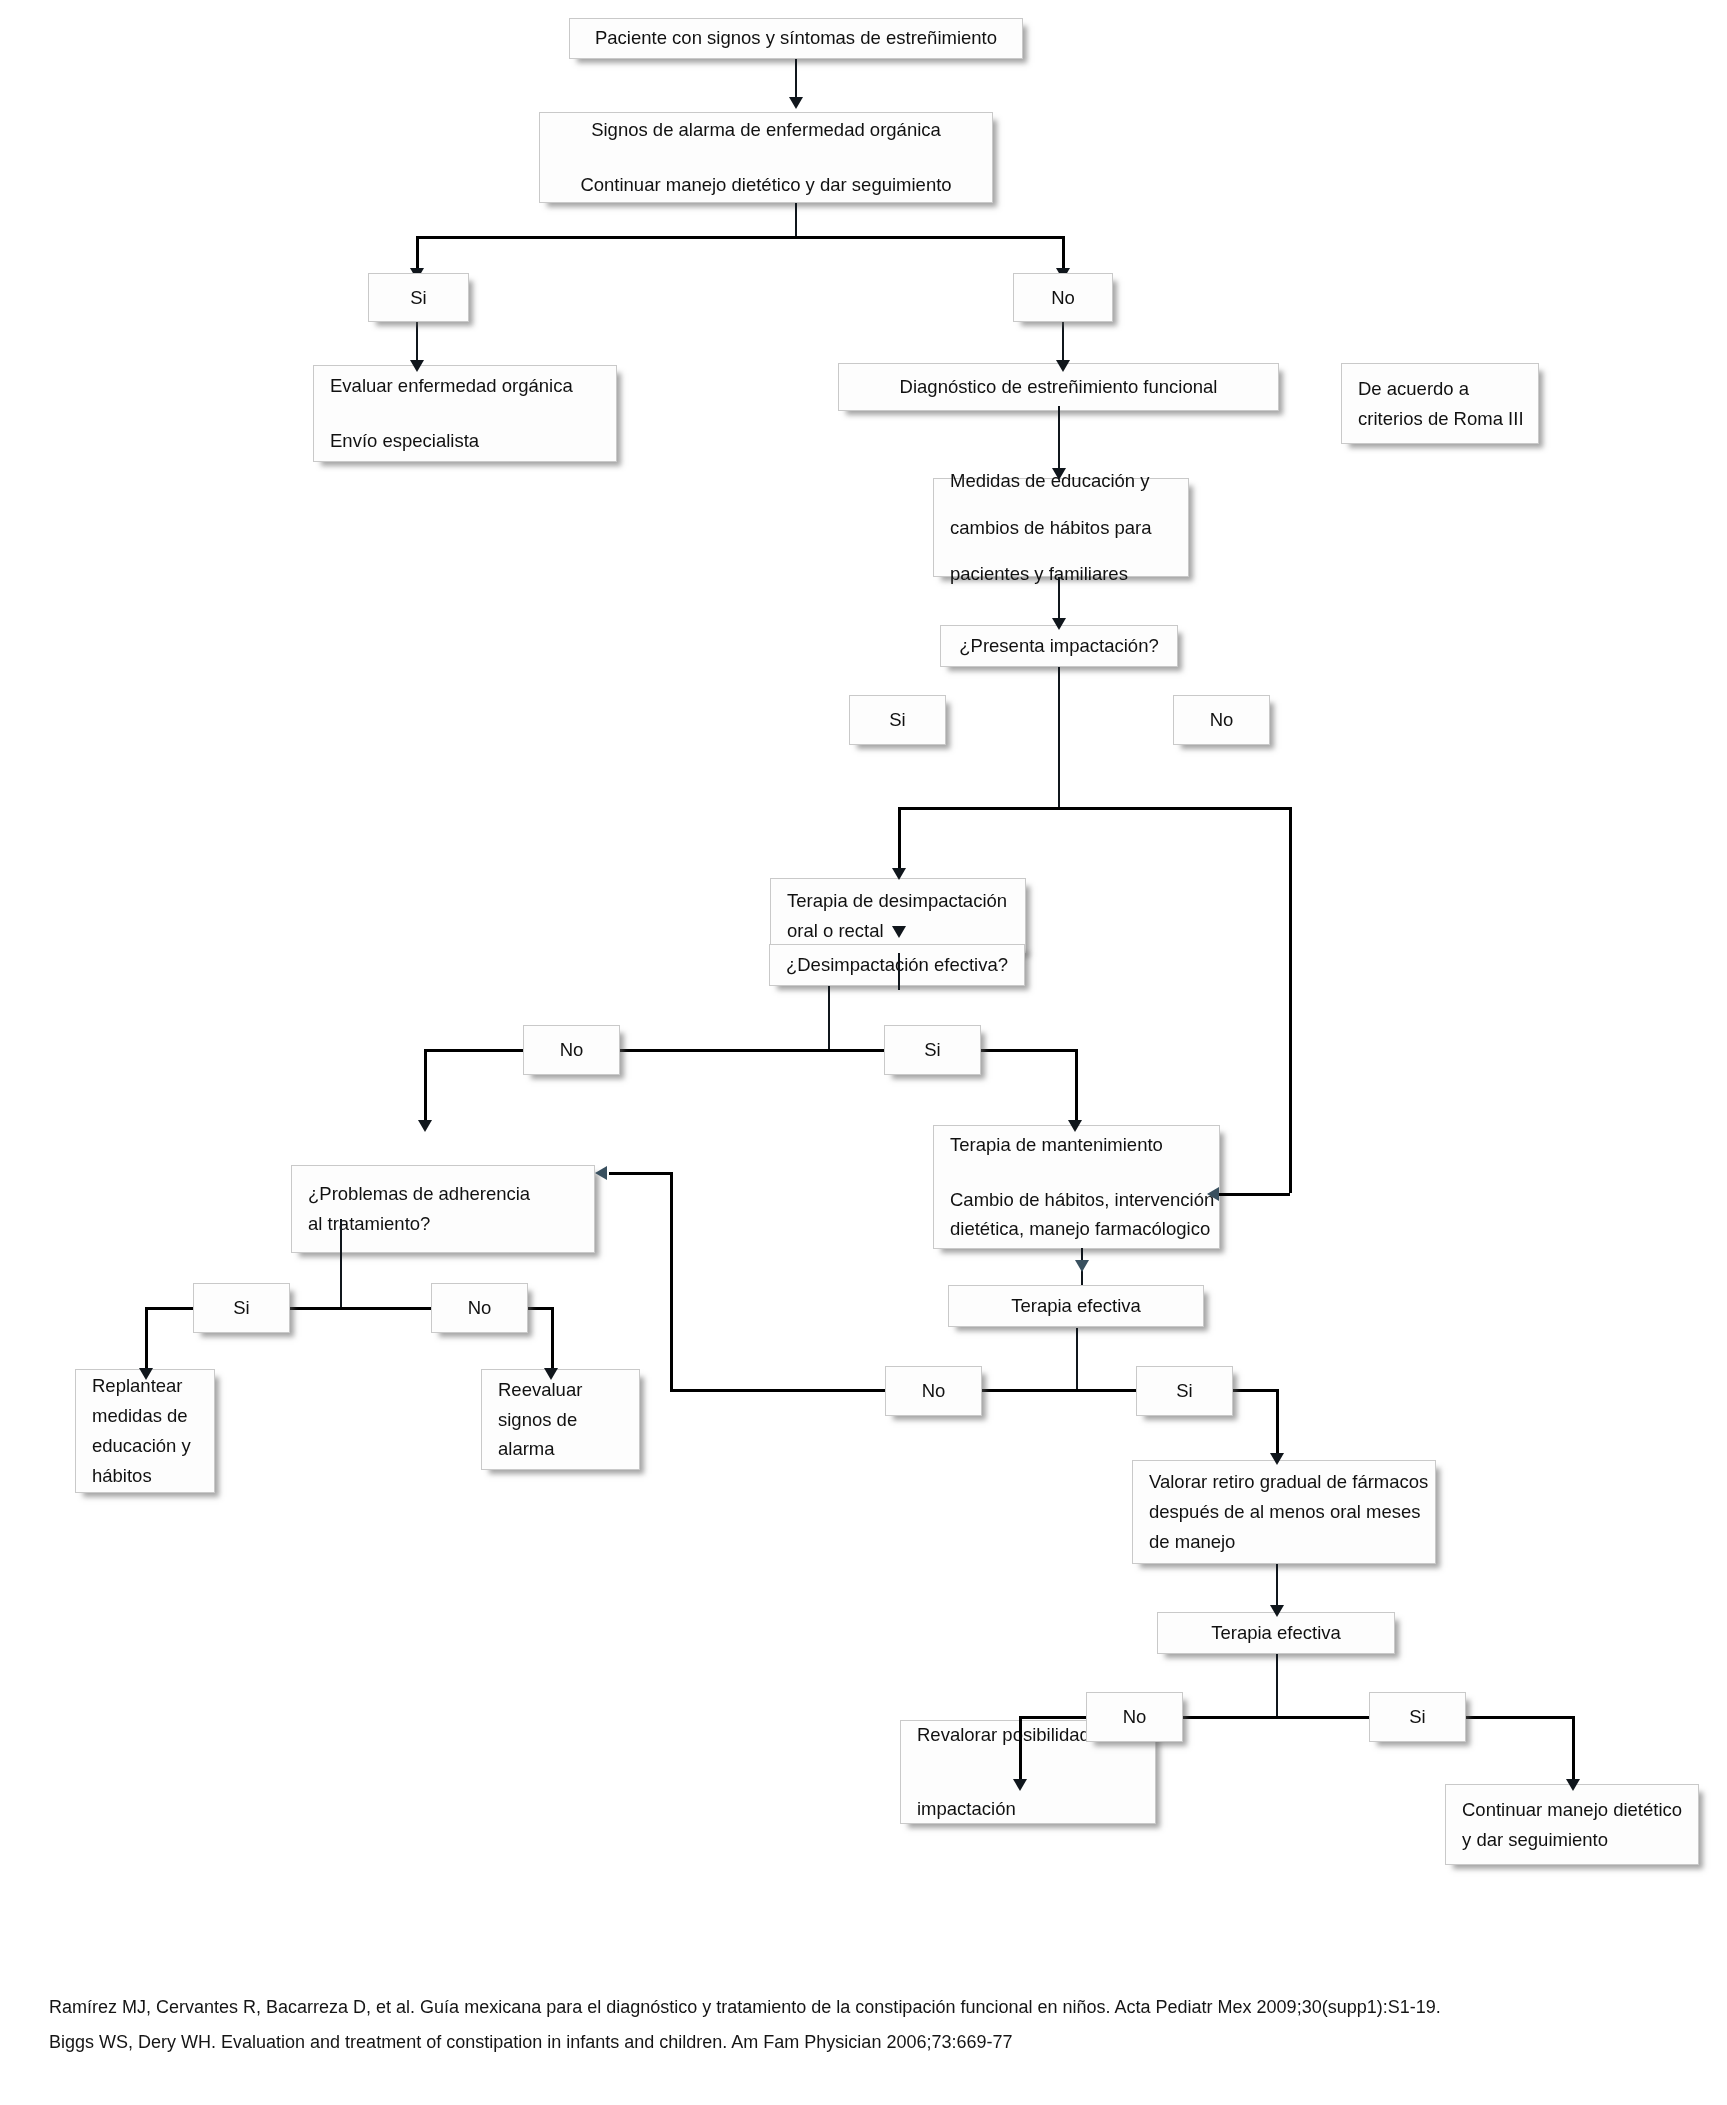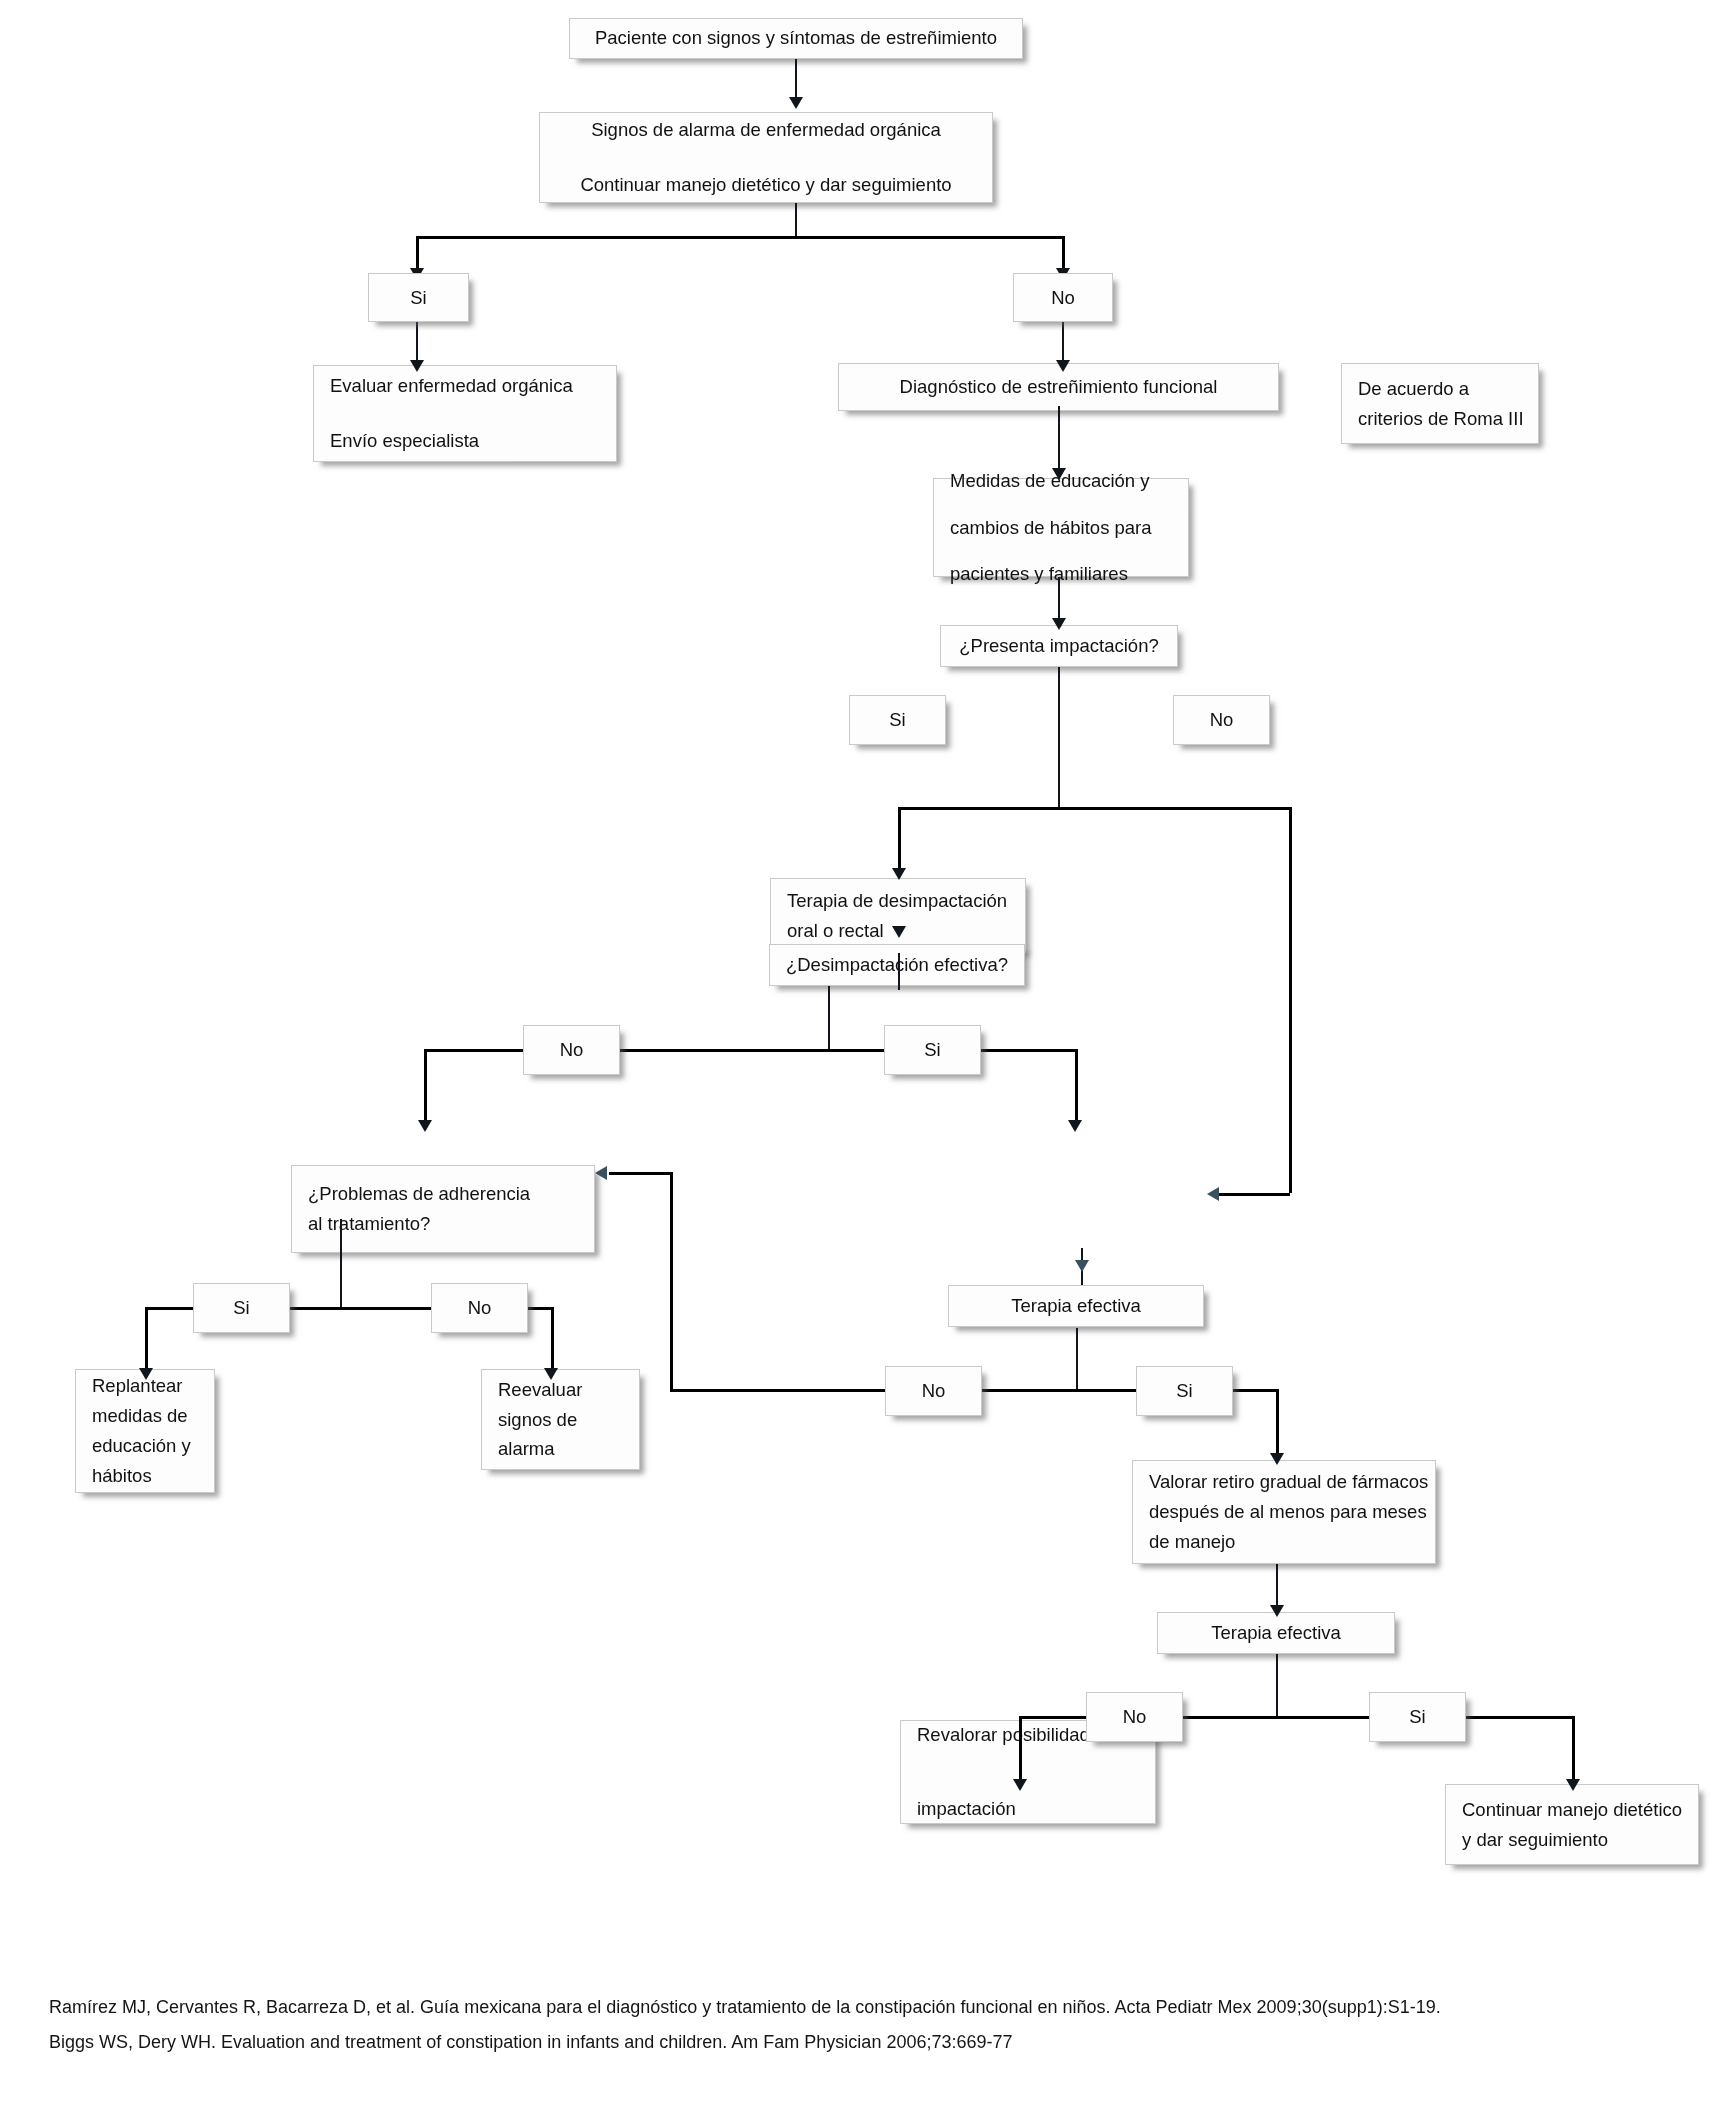--- a/index.html
+++ b/index.html
@@ -169,20 +169,26 @@
 
   <div class="hline thick" style="left:981px;top:1049px;width:95px;"></div>
   <div class="vline thick" style="left:1075px;top:1049px;height:76px;"></div>
   <div class="arrow" style="left:1068px;top:1120px;"></div>
 
   <div class="node" style="left:291px;top:1131px;width:304px;height:88px;margin-top:34px;">
     <span class="ln">¿Problemas de adherencia</span>
     <span class="ln">al tratamiento?</span>
   </div>
 
+  <div class="node" style="left:933px;top:1125px;width:287px;height:124px;">
+    <span class="ln">Terapia de mantenimiento</span>
+    <span class="gap"></span>
+    <span class="ln">Cambio de hábitos, intervención</span>
+    <span class="ln">dietética, manejo farmacólogico</span>
+  </div>
 
   <div class="vline" style="left:1081px;top:1248px;height:37px;"></div>
   <div class="arrow blue" style="left:1075px;top:1260px;"></div>
 
   <div class="node center" style="left:948px;top:1285px;width:256px;height:42px;">
     <span class="ln">Terapia efectiva</span>
   </div>
 
   <div class="vline" style="left:340px;top:1219px;height:89px;"></div>
   <div class="hline thick" style="left:242px;top:1307px;width:238px;"></div>
@@ -230,21 +236,21 @@
   <div class="vline thick" style="left:670px;top:1172px;height:220px;"></div>
   <div class="hline thick" style="left:609px;top:1172px;width:64px;"></div>
   <div class="arrow-left" style="left:595px;top:1166px;"></div>
 
   <div class="hline thick" style="left:1233px;top:1389px;width:44px;"></div>
   <div class="vline thick" style="left:1276px;top:1389px;height:68px;"></div>
   <div class="arrow" style="left:1270px;top:1453px;"></div>
 
   <div class="node" style="left:1132px;top:1460px;width:304px;height:104px;">
     <span class="ln">Valorar retiro gradual de fármacos</span>
-    <span class="ln">después de al menos para meses</span>
+    <span class="ln">después de al menos oral meses</span>
     <span class="ln">de manejo</span>
   </div>
 
   <div class="vline" style="left:1276px;top:1564px;height:46px;"></div>
   <div class="arrow" style="left:1270px;top:1605px;"></div>
 
   <div class="node center" style="left:1157px;top:1612px;width:238px;height:42px;">
     <span class="ln">Terapia efectiva</span>
   </div>
 

